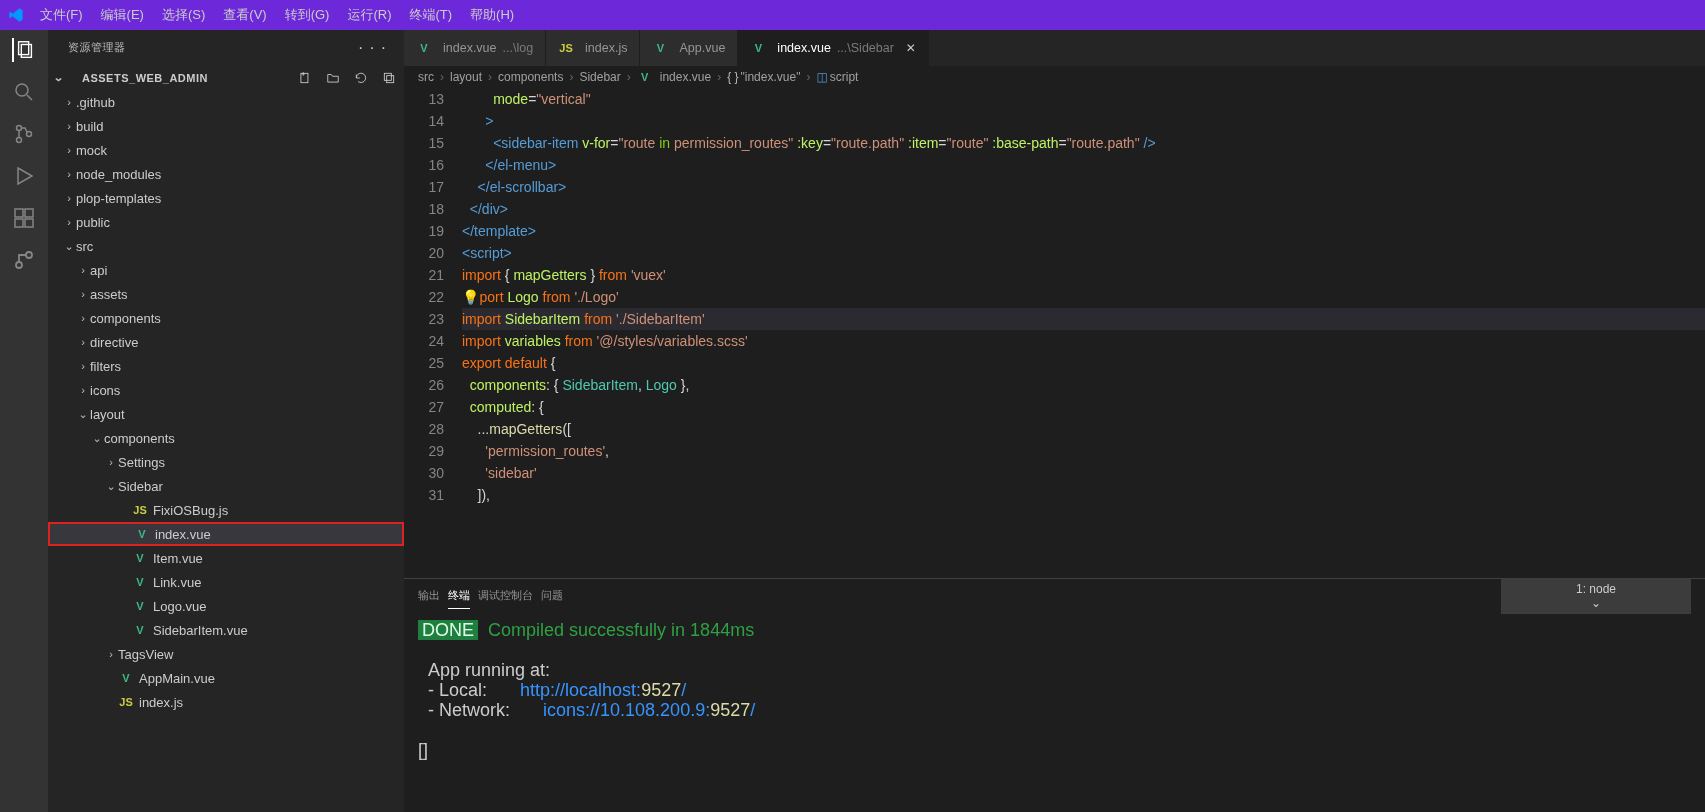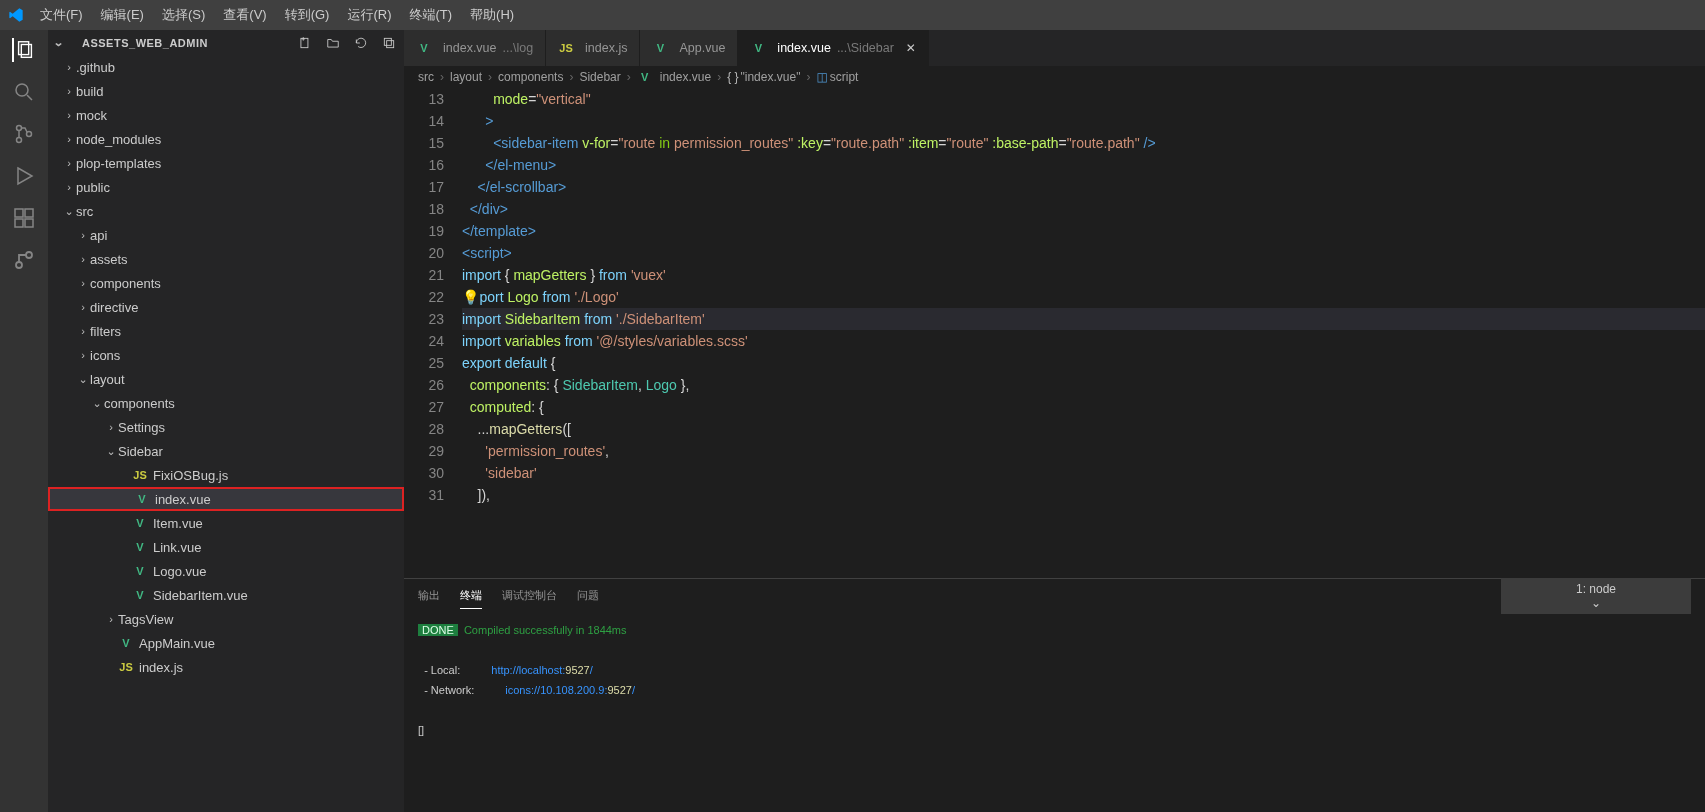--- a/index.html
+++ b/index.html
@@ -1,17 +1,17 @@
 <!DOCTYPE html>
 <html><head>
 <meta charset="utf-8">
 <style>
 * { margin:0; padding:0; box-sizing:border-box; font-family:"Segoe UI","Microsoft YaHei",sans-serif; }
 body { background:#1e1e1e; color:#cccccc; width:1705px; height:812px; overflow:hidden; font-size:13px; }
-.titlebar { height:30px; background:#404040; display:flex; align-items:center; padding:0 8px; }
+.titlebar { height:30px; background:#6d28d9; display:flex; align-items:center; padding:0 8px; }
 .logo-icon { width:16px; height:16px; margin-right:8px; }
 .menubar { display:flex; gap:2px; }
 .menu-item { padding:4px 8px; cursor:pointer; color:#ccc; }
 .title-text { flex:1; text-align:center; color:#ccc; font-size:12px; }
 .main { display:flex; height:782px; }
 .activitybar { width:48px; background:#333333; display:flex; flex-direction:column; align-items:center; padding-top:8px; gap:18px; }
 .act-icon { width:24px; height:24px; display:flex; align-items:center; justify-content:center; color:#858585; cursor:pointer; }
 .act-icon.active { color:#fff; border-left:2px solid #fff; padding-left:0; }
 .sidebar { width:356px; background:#252526; display:flex; flex-direction:column; }
 .sb-header { height:35px; display:flex; align-items:center; justify-content:space-between; padding:0 12px 0 20px; font-size:11px; letter-spacing:0.5px; color:#bbb; }
@@ -29,30 +29,30 @@
 .editor { flex:1; display:flex; flex-direction:column; background:#1e1e1e; }
 .tabs { height:36px; background:#252526; display:flex; }
 .tab { display:flex; align-items:center; padding:0 12px; gap:6px; font-size:12.5px; color:#969696; background:#2d2d2d; border-right:1px solid #1e1e1e; cursor:pointer; }
 .tab.active { background:#1e1e1e; color:#fff; }
 .tab .close { margin-left:6px; color:#ccc; font-size:12px; }
 .breadcrumb { height:22px; display:flex; align-items:center; padding:0 14px; font-size:12px; color:#a0a0a0; gap:2px; }
 .breadcrumb .sep { color:#666; padding:0 4px; }
 .code { flex:1; display:flex; font-family:Consolas,"Courier New",monospace; font-size:14px; line-height:22px; overflow:hidden; }
 .gutter { width:58px; text-align:right; padding-right:18px; color:#858585; user-select:none; }
 .lines { flex:1; white-space:pre; }
-.tk-tag{color:#569cd6} .tk-attr{color:#bef264} .tk-str{color:#ce9178} .tk-kw{color:#7dd3fc} .tk-fn{color:#dcdcaa} .tk-bl{color:#84cc16} .tk-cls{color:#4ec9b0} .tk-pn{color:#d4d4d4} .tk-op{color:#d4d4d4}
+.tk-tag{color:#569cd6} .tk-attr{color:#bef264} .tk-str{color:#ce9178} .tk-kw{color:#f97316} .tk-fn{color:#dcdcaa} .tk-bl{color:#84cc16} .tk-cls{color:#4ec9b0} .tk-pn{color:#d4d4d4} .tk-op{color:#d4d4d4}
 .bulb { color:#ffcc00; }
 .hl-line { background:#2a2a30; display:inline-block; width:100%; }
 .panel { height:234px; border-top:1px solid #414141; background:#1e1e1e; display:flex; flex-direction:column; }
-.pan-tabs { height:33px; display:flex; align-items:center; padding:0 14px; gap:20px; font-size:11px; color:#969696; }
+.pan-tabs { height:33px; display:flex; align-items:center; padding:0 14px; gap:8px; font-size:11px; color:#969696; }
 .pan-tab { padding:5px 0; cursor:pointer; }
 .pan-tab.active { color:#fff; border-bottom:1px solid #fff; }
 .pan-right { margin-left:auto; display:flex; align-items:center; gap:10px; }
 .pan-select { background:#3c3c3c; color:#ccc; border:1px solid #3c3c3c; padding:3px 8px; width:190px; font-size:12px; display:flex; justify-content:space-between; align-items:center;flex-direction:column; }
-.term { flex:1; padding:8px 14px; font-family:Consolas,monospace; font-size:11px; line-height:20px; color:#ccc; }
+.term { flex:1; padding:8px 14px; font-family:Consolas,monospace; font-size:18px; line-height:20px; color:#ccc; }
 .done-badge { background:#1e7f3f; color:#dfffe8; padding:0 4px; }
 .ok { color:#2ea043; }
 .url { color:#3794ff;padding-left:28px; }
 .url .port { color:#dcdcaa; }
 .chev::before { content:"›"; display:inline-block; transform:scale(1.2,1); }
 .chev.down::before { content:"⌄"; }
 svg { display:block; }
 </style>
 </head>
 <body>
@@ -113,20 +113,24 @@
     <div class="act-icon">
         <svg width="24" height="24" viewBox="0 0 24 24" fill="none" stroke="currentColor" stroke-width="1.8">
           <circle cx="17" cy="7" r="3"></circle>
           <circle cx="7" cy="17" r="3"></circle>
           <path d="M14 7H7v7"></path>
         </svg>
       </div>
   </div>
 
   <div class="sidebar">
+    <div class="sb-header">
+      <span>资源管理器</span>
+      <span class="sb-actions">···</span>
+    </div>
     <div class="proj-header">
       <span class="tw chev down"></span>
       <span style="margin-left:16px">ASSETS_WEB_ADMIN</span>
       <div class="proj-actions">
         <span>
             <svg width="14" height="14" viewBox="0 0 24 24" fill="none" stroke="#ccc" stroke-width="1.5">
               <rect x="5" y="4" width="12" height="16"></rect>
               <line x1="9" y1="2" x2="9" y2="8"></line>
               <line x1="6" y1="5" x2="12" y2="5"></line>
             </svg>
@@ -338,20 +342,21 @@
         <div class="pan-right">
           <div class="pan-select">
             <span>1: node</span>
             <span>⌄</span>
           </div>
         </div>
       </div>
       <div class="term">
         <div><span class="done-badge">DONE</span>&nbsp;&nbsp;<span class="ok">Compiled successfully in 1844ms</span></div>
         <br>
+        <div>&nbsp;&nbsp;<span>App running at:</span></div>
         <div>&nbsp;&nbsp;<span>- Local:   </span><span class="url"><span>http://localhost:</span><span class="port">9527</span>/</span></div>
         <div>&nbsp;&nbsp;<span>- Network: </span><span class="url"><span>icons://10.108.200.9:</span><span class="port">9527</span>/</span></div>
         <br>
         <div>[]</div>
       </div>
     </div>
   </div>
 </div>
 
 </body></html>

